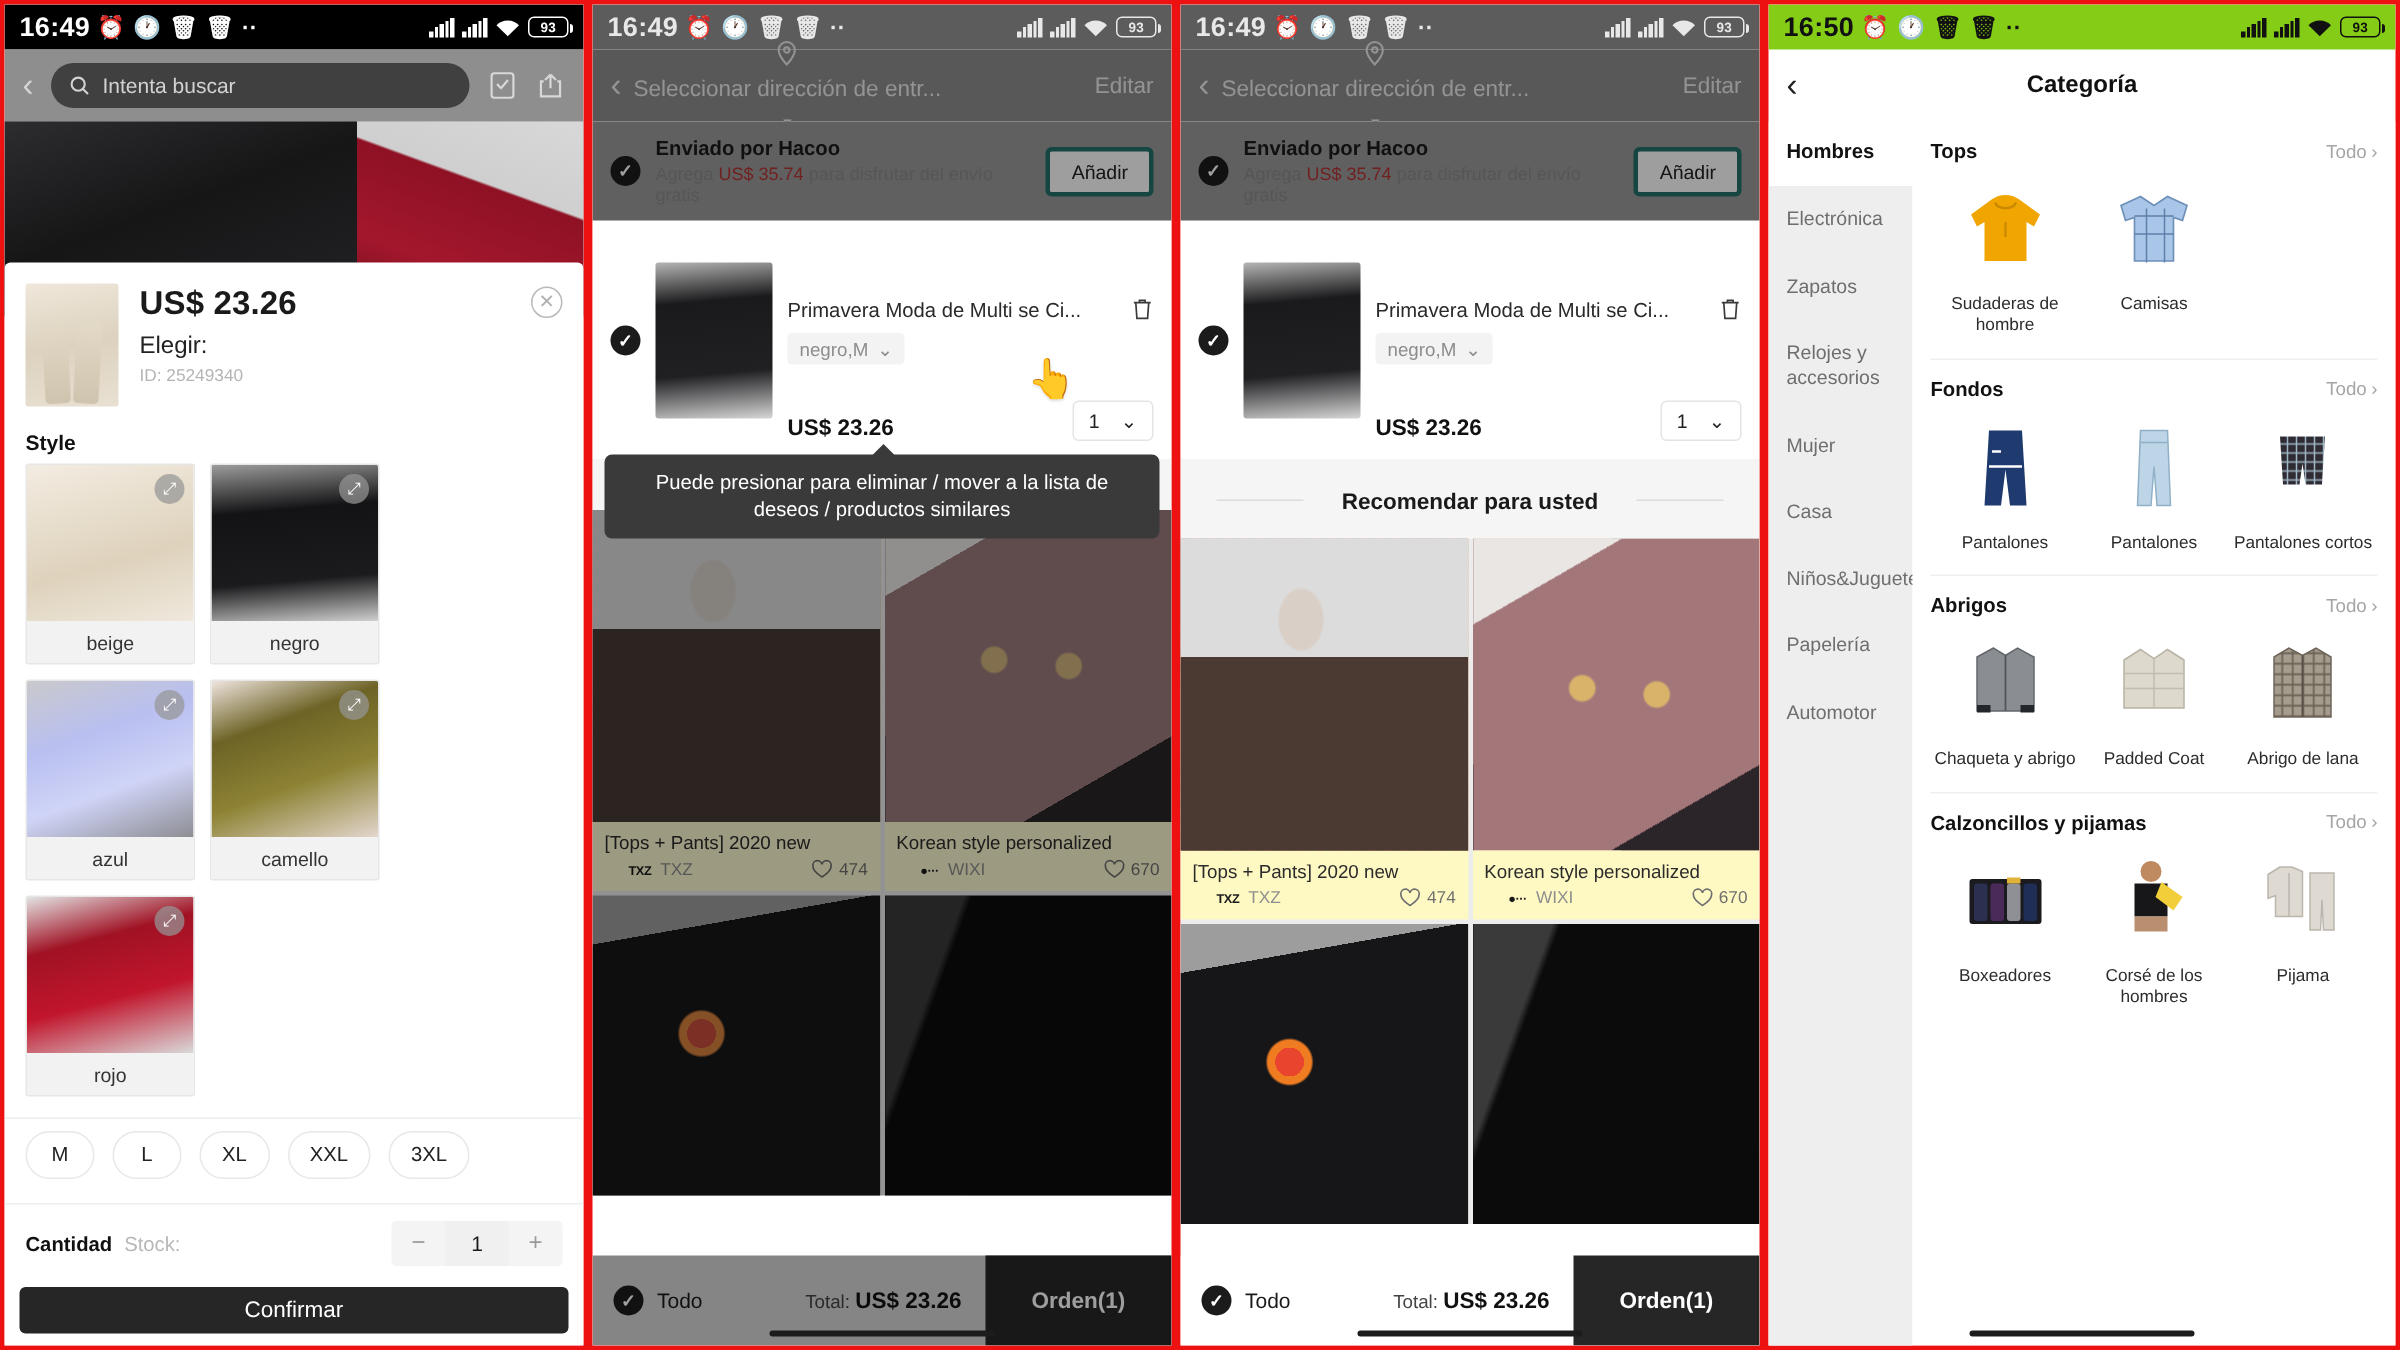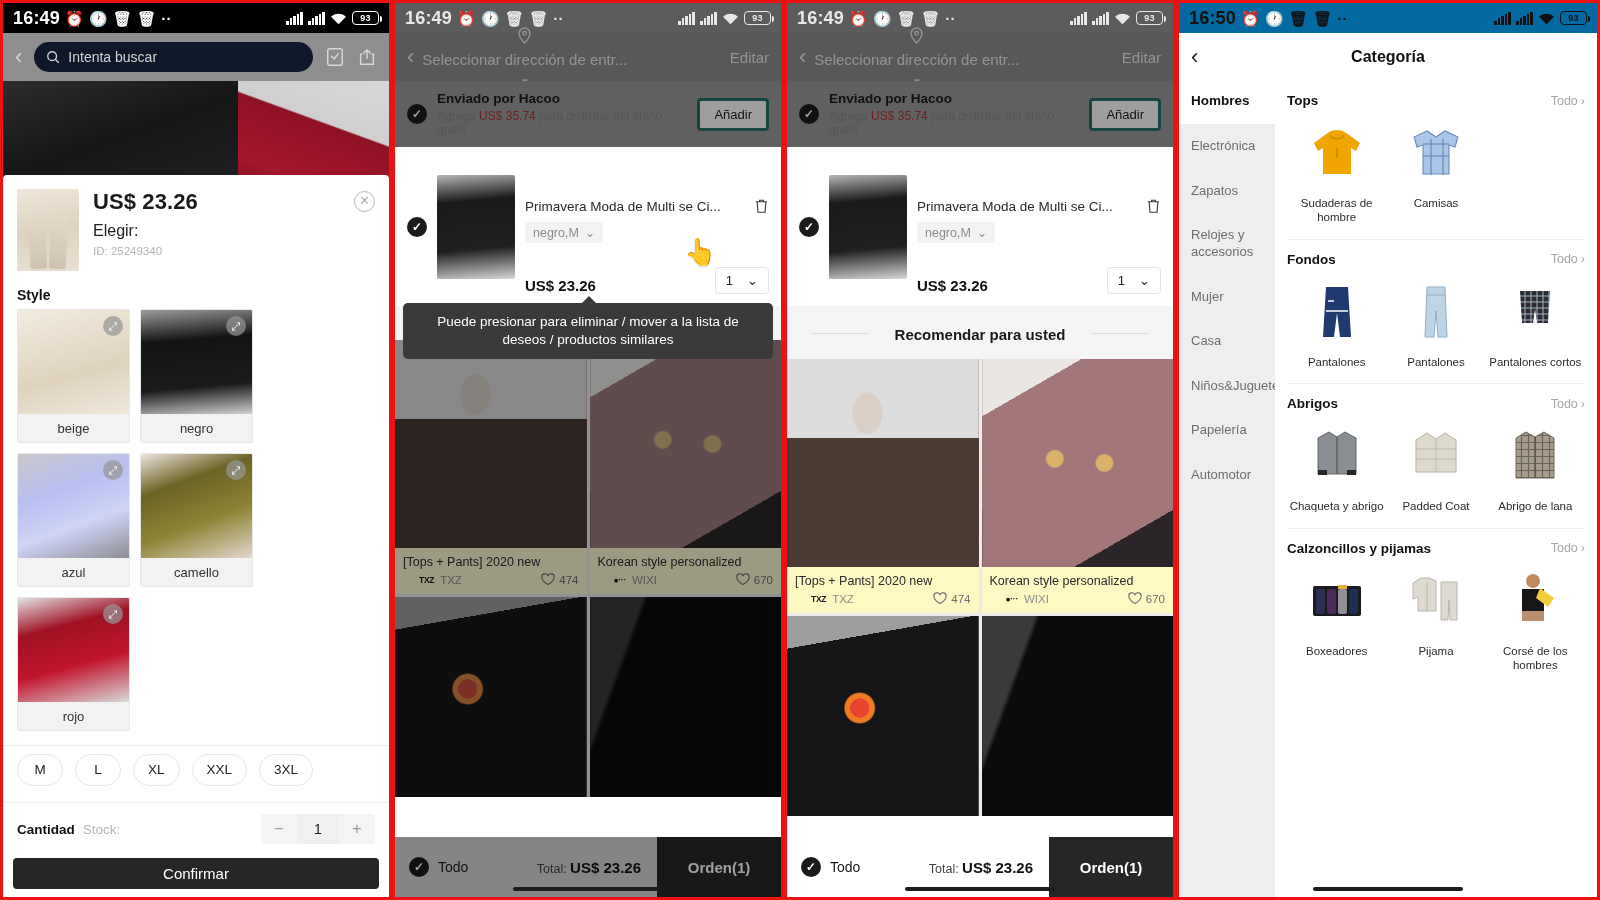--- a/index.html
+++ b/index.html
@@ -32,21 +32,21 @@
 
   .inner { position: absolute; inset: 0; overflow: hidden; }
 
   
   .statusbar {
     height: 30px; display: flex; align-items: center;
     padding: 0 10px; font-size: 15px; font-weight: 600;
     letter-spacing: .2px;
   }
   .sb-dark { background: #000; color: #fff; }
-  .sb-light { background: #0369a1; color: #111; }
+  .sb-light { background: #84cc16; color: #111; }
   .sb-dim { background: #5c5c5c; color: #e8e8e8; }
   .sb-left { display: flex; align-items: center; gap: 5px; }
   .sb-right { margin-left: auto; display: flex; align-items: center; gap: 5px; }
   .sb-time { font-size: 18px; }
   .ico { display: inline-block; line-height: 1; }
   .sig { display: inline-block; width: 17px; height: 13px; position: relative; }
   .sig i {
     position: absolute; bottom: 0; width: 2.6px; background: currentColor;
   }
   .sig i:nth-child(1){left:0;height:4px}
@@ -67,21 +67,21 @@
   
   .dimmed { filter: brightness(.62) saturate(.75); }
 
   
   .p1-bg { position:absolute; inset:30px 0 0 0; }
   .p1-nav {
     height: 48px; background:#8e8e8e; display:flex; align-items:center;
     padding: 0 12px; gap: 12px;
   }
   .p1-search {
-    flex: 1; height: 30px; border-radius: 16px; background: #0f172a;
+    flex: 1; height: 30px; border-radius: 16px; background: #404040;
     display:flex; align-items:center; gap: 8px; padding: 0 12px;
     color:#d2d2d2; font-size: 14px;
   }
   .p1-hero { height: 130px; display:flex; background:#6f6f6f; }
   .p1-hero .a { flex: 1.55; background:
       linear-gradient(160deg,#2d2d30 0%, #161617 45%, #232326 100%); }
   .p1-hero .b { flex: 1; background:
       linear-gradient(200deg,#d8d8d8 0%,#cfcfcf 35%,#8f1124 36%,#a3172c 70%,#6d0d1c 100%); }
 
   .p1-sheet {
@@ -921,38 +921,38 @@
                       <rect x="32" y="19" width="9" height="25" rx="2" fill="#8f9095"></rect>
                       <rect x="43" y="19" width="9" height="25" rx="2" fill="#1f2e55"></rect>
                       <rect x="32" y="15" width="9" height="4" fill="#e0b23a"></rect>
                     </svg>
                 </div>
                 <div class="lb">Boxeadores</div>
               </div>
               <div class="cat-item">
                 <div class="ph">
                   <svg class="g" width="62" height="62" viewBox="0 0 62 62">
-                      <path d="M16 8 8 13v16l5-2v14h18V11l-7-3Z" fill="#dedad2" stroke="#bab6ad" stroke-width="1"></path>
-                      <path d="M36 12h16v38h-7l-1-20-1 20h-7Z" fill="#dedad2" stroke="#bab6ad" stroke-width="1"></path>
-                      <path d="M22 12v29" stroke="#bab6ad" stroke-width="1"></path>
-                    </svg>
-                </div>
-                <div class="lb">Pijama</div>
-              </div>
-              <div class="cat-item">
-                <div class="ph">
-                  <svg class="g" width="62" height="62" viewBox="0 0 62 62">
                       <circle cx="29" cy="11" r="7" fill="#c08a60"></circle>
                       <path d="M18 19h22v22H18Z" fill="#17171a"></path>
                       <path d="M18 41h22v10H18Z" fill="#b98f6f"></path>
                       <path d="M36 18l14 10-6 9-12-9Z" fill="#f2cf3a"></path>
                     </svg>
                 </div>
                 <div class="lb">Corsé de los hombres</div>
               </div>
+              <div class="cat-item">
+                <div class="ph">
+                  <svg class="g" width="62" height="62" viewBox="0 0 62 62">
+                      <path d="M16 8 8 13v16l5-2v14h18V11l-7-3Z" fill="#dedad2" stroke="#bab6ad" stroke-width="1"></path>
+                      <path d="M36 12h16v38h-7l-1-20-1 20h-7Z" fill="#dedad2" stroke="#bab6ad" stroke-width="1"></path>
+                      <path d="M22 12v29" stroke="#bab6ad" stroke-width="1"></path>
+                    </svg>
+                </div>
+                <div class="lb">Pijama</div>
+              </div>
             </div>
           </div>
           <div style="height:20px"></div>
         </div>
       </div>
       <div class="homebar-dark"></div>
     </div>
   </div>
 
 </div>

